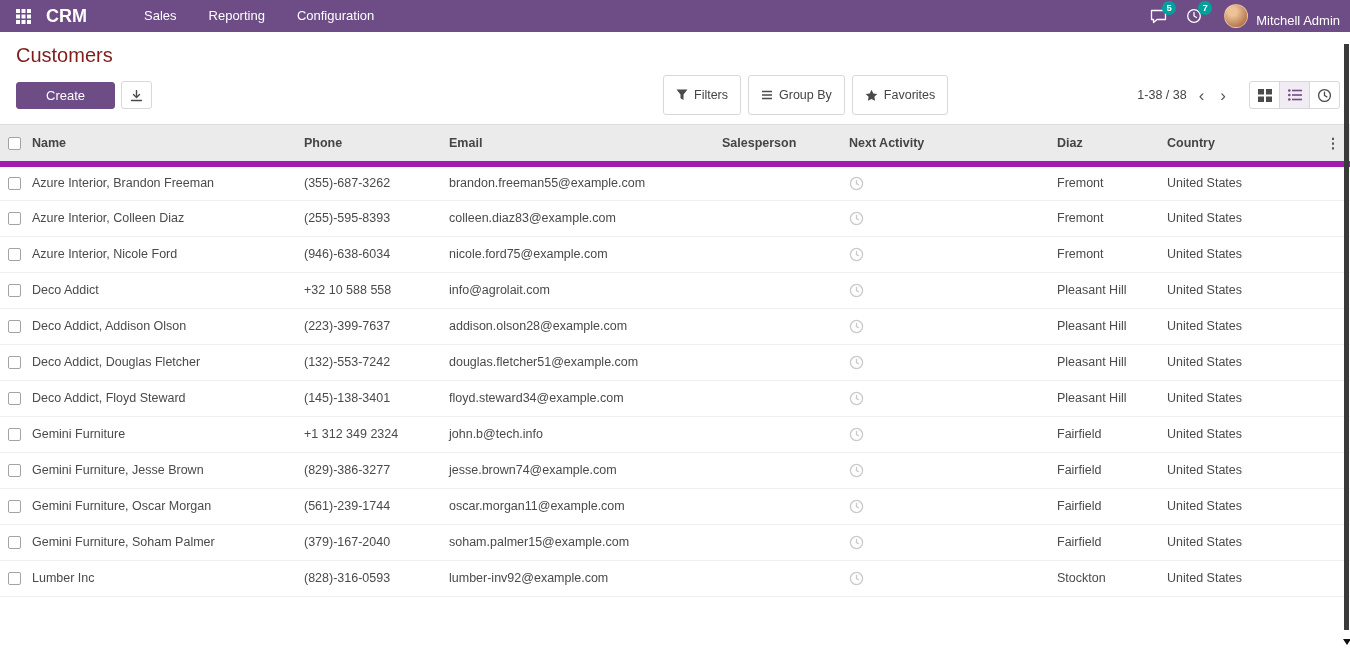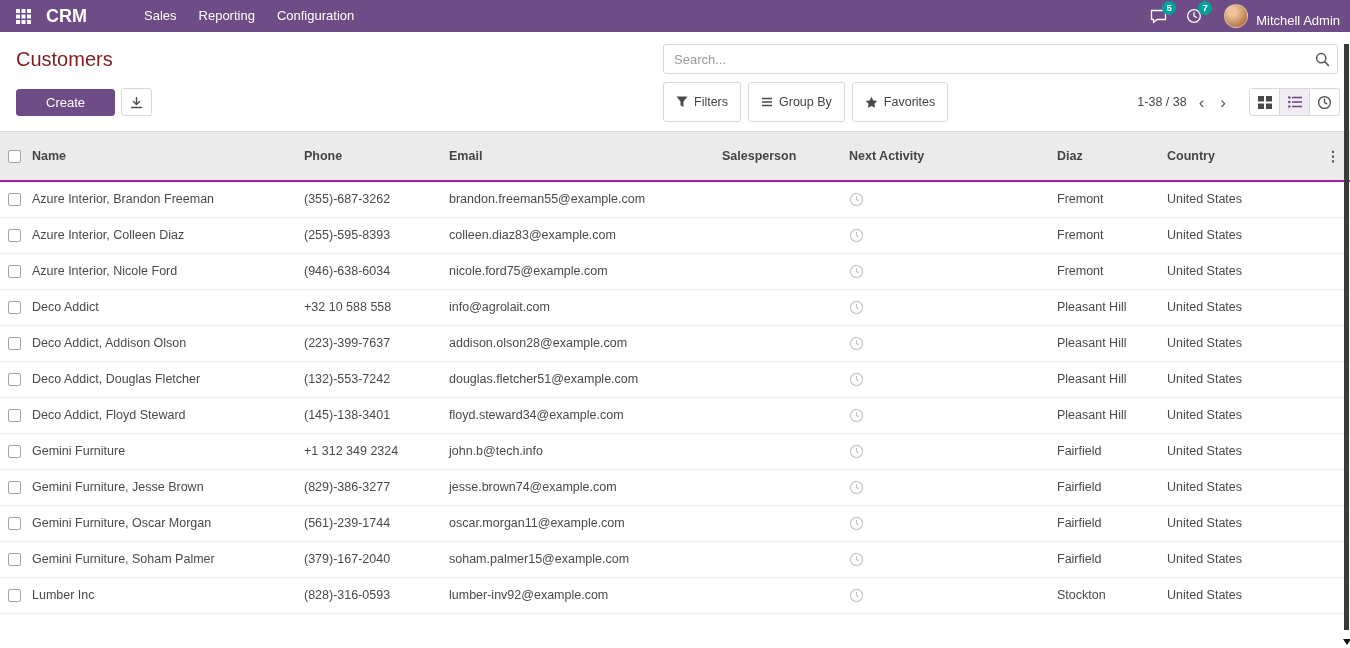--- a/index.html
+++ b/index.html
@@ -10,21 +10,21 @@
   *{box-sizing:border-box;}
   html,body{margin:0;padding:0;}
   body{
     width:1350px;height:648px;overflow:hidden;background:#fff;
     font-family:"Liberation Sans", sans-serif;position:relative;color:#4a4a4a;
   }
   
   .navbar{height:32px;background:var(--navbar);display:flex;align-items:center;color:#fff;padding:0 10px;}
   .apps-btn{width:26px;height:26px;display:flex;align-items:center;justify-content:center;cursor:pointer;}
   .brand{font-size:18px;font-weight:bold;margin:0 46px 0 10px;cursor:pointer;}
-  .menus{display:flex;align-items:center;height:100%;}
+  .menus{display:flex;align-items:center;height:100%;gap:10px;}
   .menu-item{font-size:13px;padding:0 11px;line-height:32px;cursor:pointer;}
   .nav-right{margin-left:auto;display:flex;align-items:center;gap:12px;}
   .icon-badge-wrap{position:relative;width:24px;height:24px;display:flex;align-items:center;justify-content:center;cursor:pointer;}
   .badge{position:absolute;top:-3px;right:-6px;background:var(--badge);color:#fff;font-size:9.5px;min-width:14px;height:14px;line-height:14px;border-radius:8px;text-align:center;padding:0 3px;font-weight:bold;}
   .user{display:flex;align-items:flex-end;gap:8px;font-size:13px;cursor:pointer;padding-left:6px;}
   .avatar{width:24px;height:24px;border-radius:50%;background:radial-gradient(circle at 35% 30%,#ecc296 20%,#b5764a 75%,#7d4a28);border:1px solid rgba(255,255,255,.4);}
   
   .cp-top{display:flex;align-items:center;padding:12px 8px 5px 16px;}
   .page-title{font-size:20px;font-weight:normal;color:#7f1d1d;margin:0;width:calc(50% - 16px);}
   .search-box{flex:1;display:flex;align-items:center;border:1px solid #d8d8d8;border-radius:3px;height:30px;margin-right:4px;background:#fff;}
@@ -40,21 +40,21 @@
   .pager-group{margin-left:auto;display:flex;align-items:center;}
   .pager{font-size:12.5px;color:#444;cursor:pointer;margin-right:4px;}
   .pager-btn{background:none;border:none;font-size:17px;color:#555;cursor:pointer;padding:0 8px;line-height:1;font-family:inherit;}
   .switcher{display:flex;margin-left:8px;margin-right:2px;}
   .switch-btn{width:31px;height:28px;background:#fff;border:1px solid #d8d8d8;display:flex;align-items:center;justify-content:center;cursor:pointer;margin-left:-1px;color:#4a4a4a;}
   .switch-btn:first-child{border-radius:3px 0 0 3px;margin-left:0;}
   .switch-btn:last-child{border-radius:0 3px 3px 0;}
   .switch-btn.active{background:#f1ecf4;color:var(--accent);}
   
   table{width:100%;border-collapse:collapse;table-layout:fixed;}
-  th{background:#ebebeb;border-top:1px solid #dcdcdc;border-bottom:2px solid #a21caf;height:34px;font-size:12.5px;color:#454545;text-align:left;padding:16px 4px;font-weight:bold;cursor:pointer;}
+  th{background:#ebebeb;border-top:1px solid #dcdcdc;border-bottom:6px solid #a21caf;height:34px;font-size:12.5px;color:#454545;text-align:left;padding:10px 4px;font-weight:bold;cursor:pointer;}
   td{height:36px;border-bottom:1px solid #efefef;font-size:12.5px;color:#4a4a4a;padding:0 4px;overflow:hidden;white-space:nowrap;text-overflow:ellipsis;background:#fff;}
   .sel{padding-left:8px;width:28px;}
   input[type=checkbox]{appearance:none;-webkit-appearance:none;width:13px;height:13px;border:1px solid #a3a3a3;border-radius:2px;background:#fff;cursor:pointer;margin:0;vertical-align:middle;}
   .opt-th{text-align:right;padding-right:10px;color:#555;font-size:14px;}
   .clock-cell svg{vertical-align:middle;}
   
   .vscroll{position:absolute;top:36px;right:0;bottom:0;width:7px;}
   .vthumb{position:absolute;top:8px;left:1px;width:5px;height:calc(100% - 26px);background:#3a3a3a;cursor:grab;}
   .varrow{position:absolute;bottom:3px;left:0;width:0;height:0;border-left:4px solid transparent;border-right:4px solid transparent;border-top:6px solid #101010;}
 </style>
@@ -99,29 +99,20 @@
     </div>
     <div class="user">
       <span class="avatar"></span>
       <span>Mitchell Admin</span>
     </div>
   </div>
 </header>
 
 <div class="cp-top">
   <h1 class="page-title">Customers</h1>
-  <div class="search-box">
-    <input type="text" placeholder="Search..." style="">
-    <span class="search-icon-btn">
-      <svg width="15" height="15" viewBox="0 0 15 15" fill="none" stroke="#555" stroke-width="1.5">
-        <circle cx="6.2" cy="6.2" r="4.6"></circle>
-          <path d="M9.8 9.8 L13.4 13.4" stroke-linecap="round"></path>
-      </svg>
-    </span>
-  </div>
 </div>
 
 <div class="cp-bottom">
   <div class="cp-left">
     <button class="btn-create">Create</button>
     <button class="btn-export">
       <svg width="13" height="13" viewBox="0 0 13 13" fill="none" stroke="#4a4a4a" stroke-width="1.4">
         <path d="M6.5 1 v7"></path>
           <path d="M3.5 5.5 L6.5 8.5 L9.5 5.5" stroke-linejoin="round" stroke-linecap="round"></path>
           <path d="M1.5 11.5 h10" stroke-linecap="round"></path>

